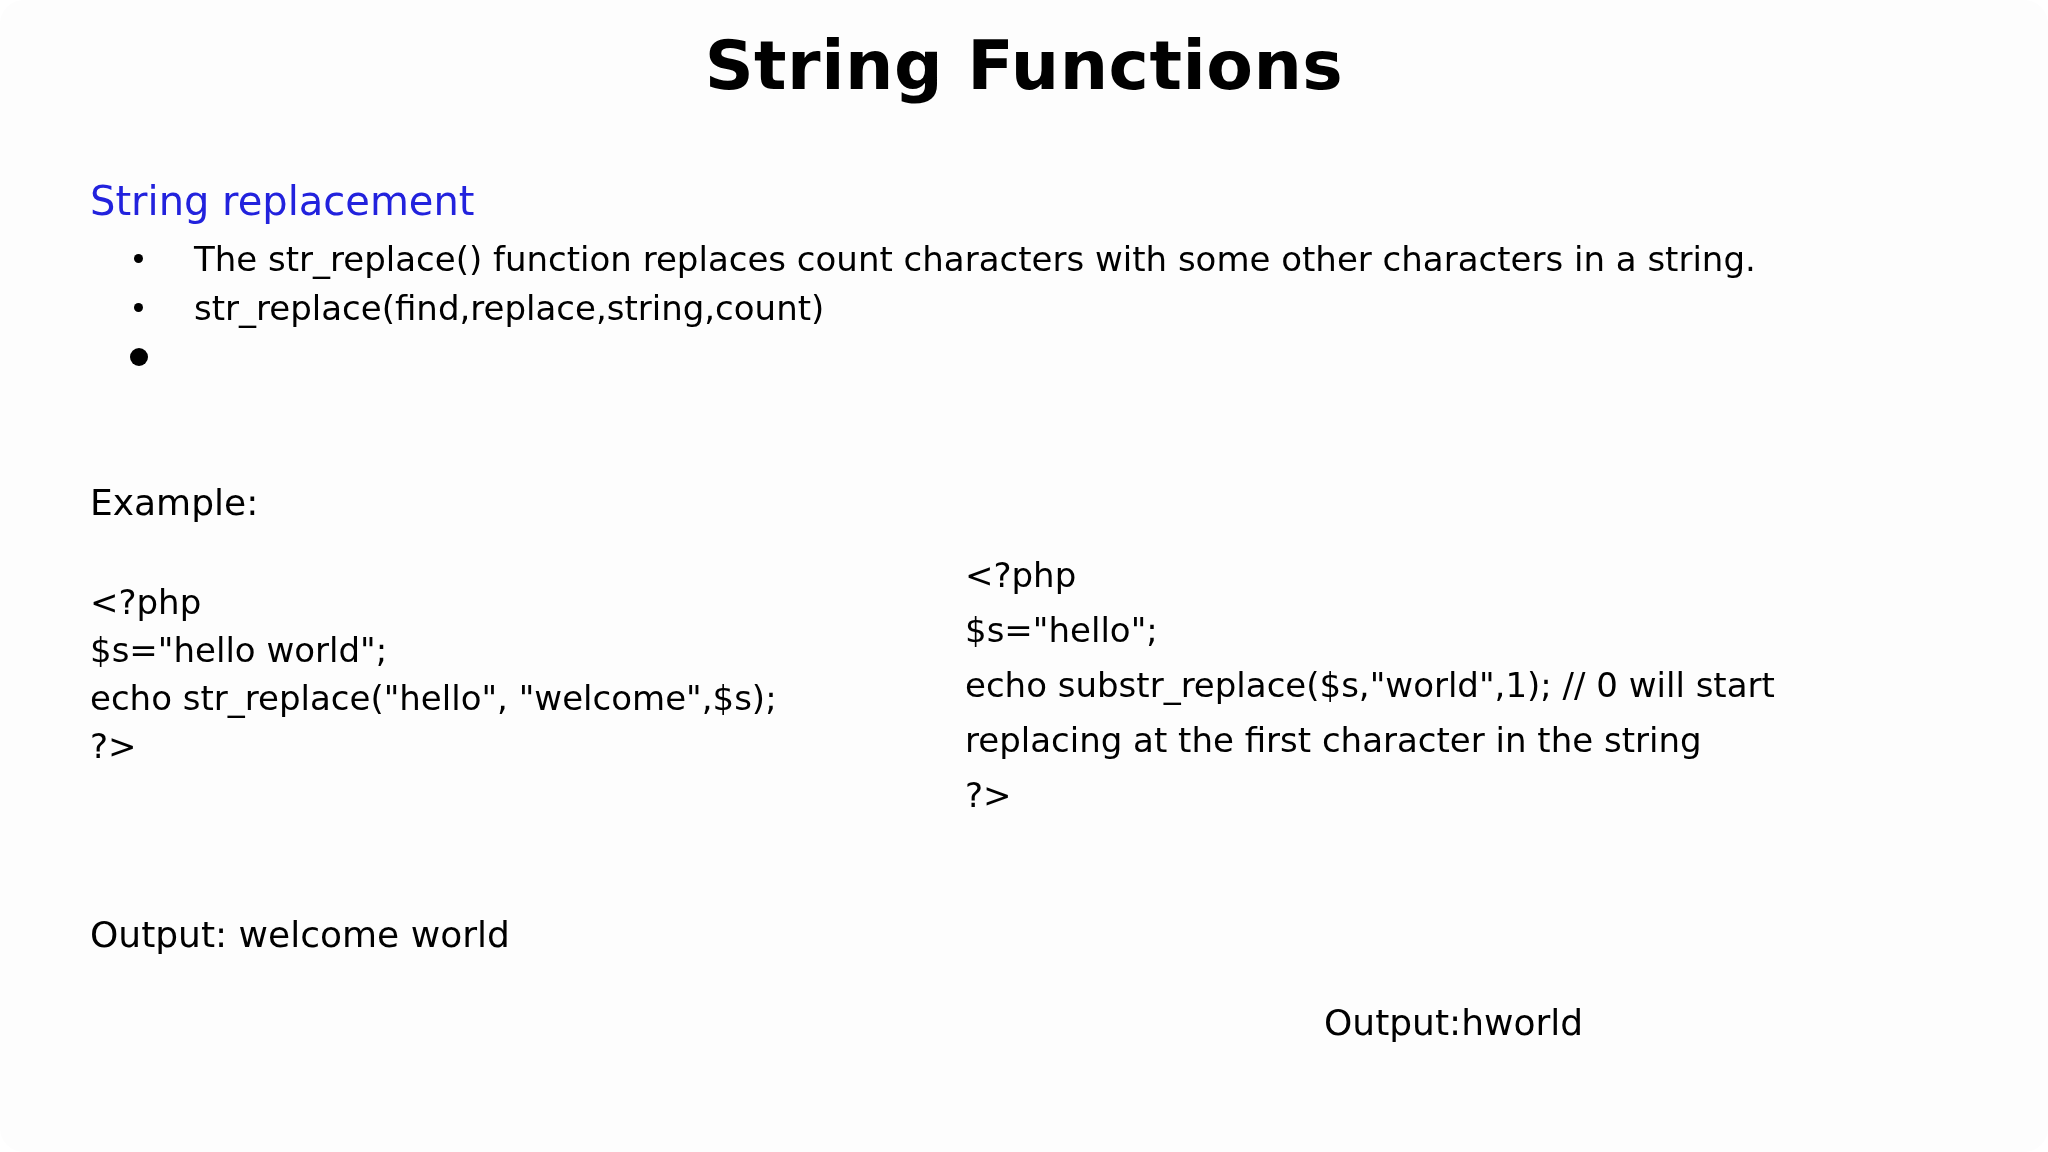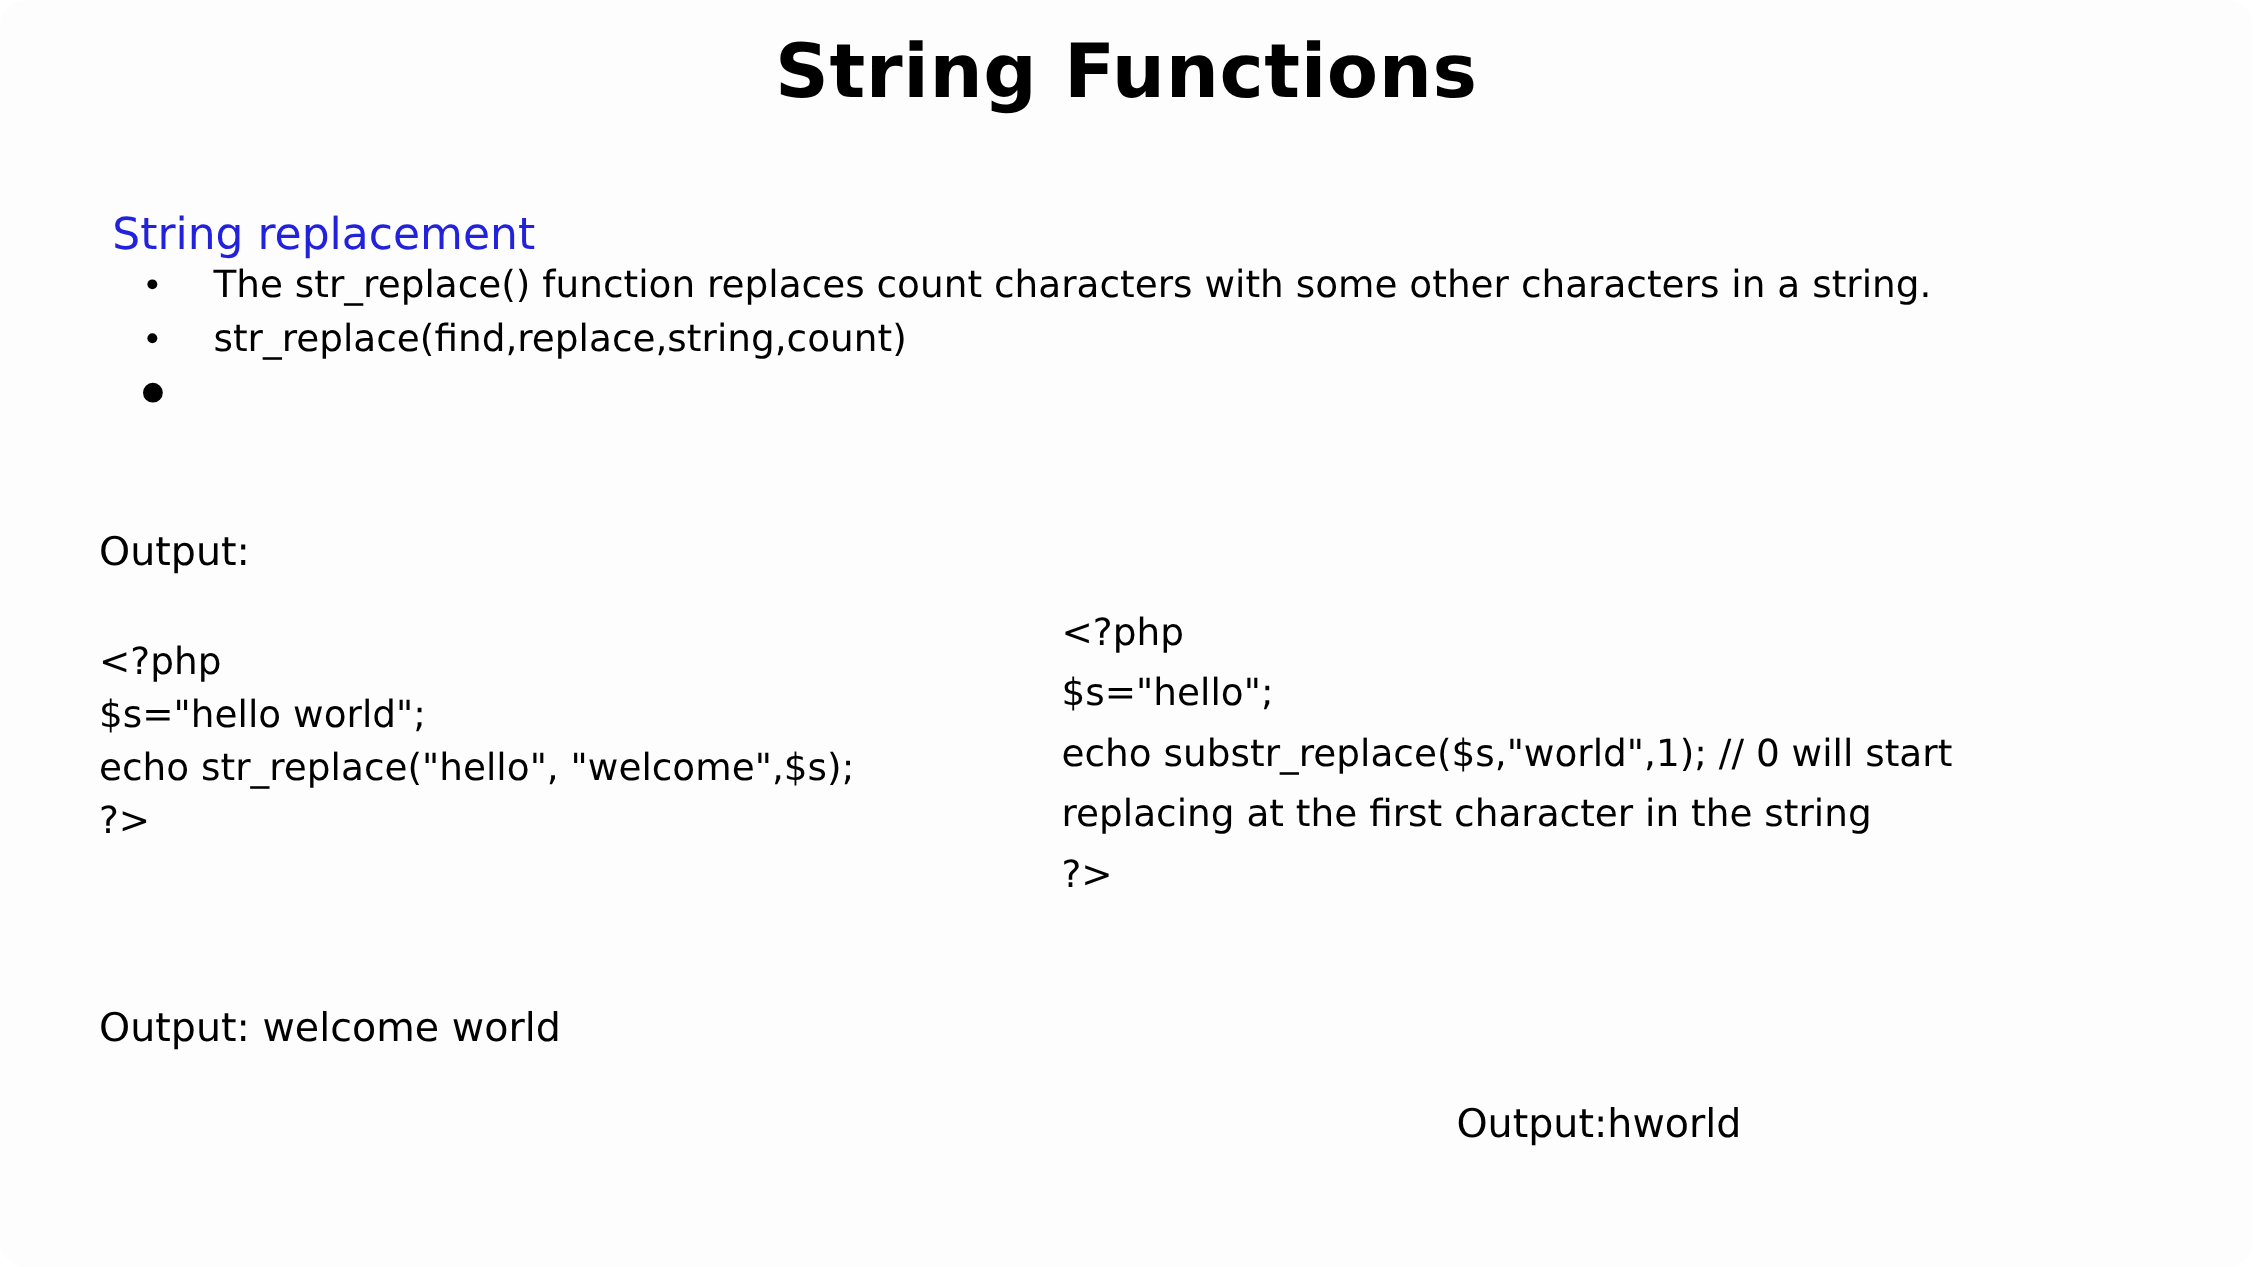--- a/index.html
+++ b/index.html
@@ -23,21 +23,21 @@
     text-align: center;
     font-size: 68px;
     font-weight: bold;
     letter-spacing: 0.5px;
     color: #000000;
   }
   .section-heading {
     position: absolute;
     left: 90px;
     top: 178px;
-    margin: 12px;
+    margin: 0;
     font-size: 40px;
     font-weight: normal;
     color: #2222dd;
   }
   .bullet-list {
     position: absolute;
     left: 128px;
     top: 234px;
     margin: 0;
     padding: 0;
@@ -109,21 +109,21 @@
         </span>
       <span class="bullet-text">str_replace(find,replace,string,count)</span>
     </li>
     <li class="bullet-item">
       <span class="marker large">
           <span class="dot"></span>
         </span>
     </li>
   </ul>
 
-  <div class="example-label">Output:</div>
+  <div class="example-label">Example:</div>
 
   <div class="code-block left">
     <div class="code-line">&lt;?php</div>
     <div class="code-line">$s="hello world";</div>
     <div class="code-line">echo str_replace("hello", "welcome",$s);</div>
     <div class="code-line">?&gt;</div>
   </div>
 
   <div class="code-block right">
     <div class="code-line">&lt;?php</div>

